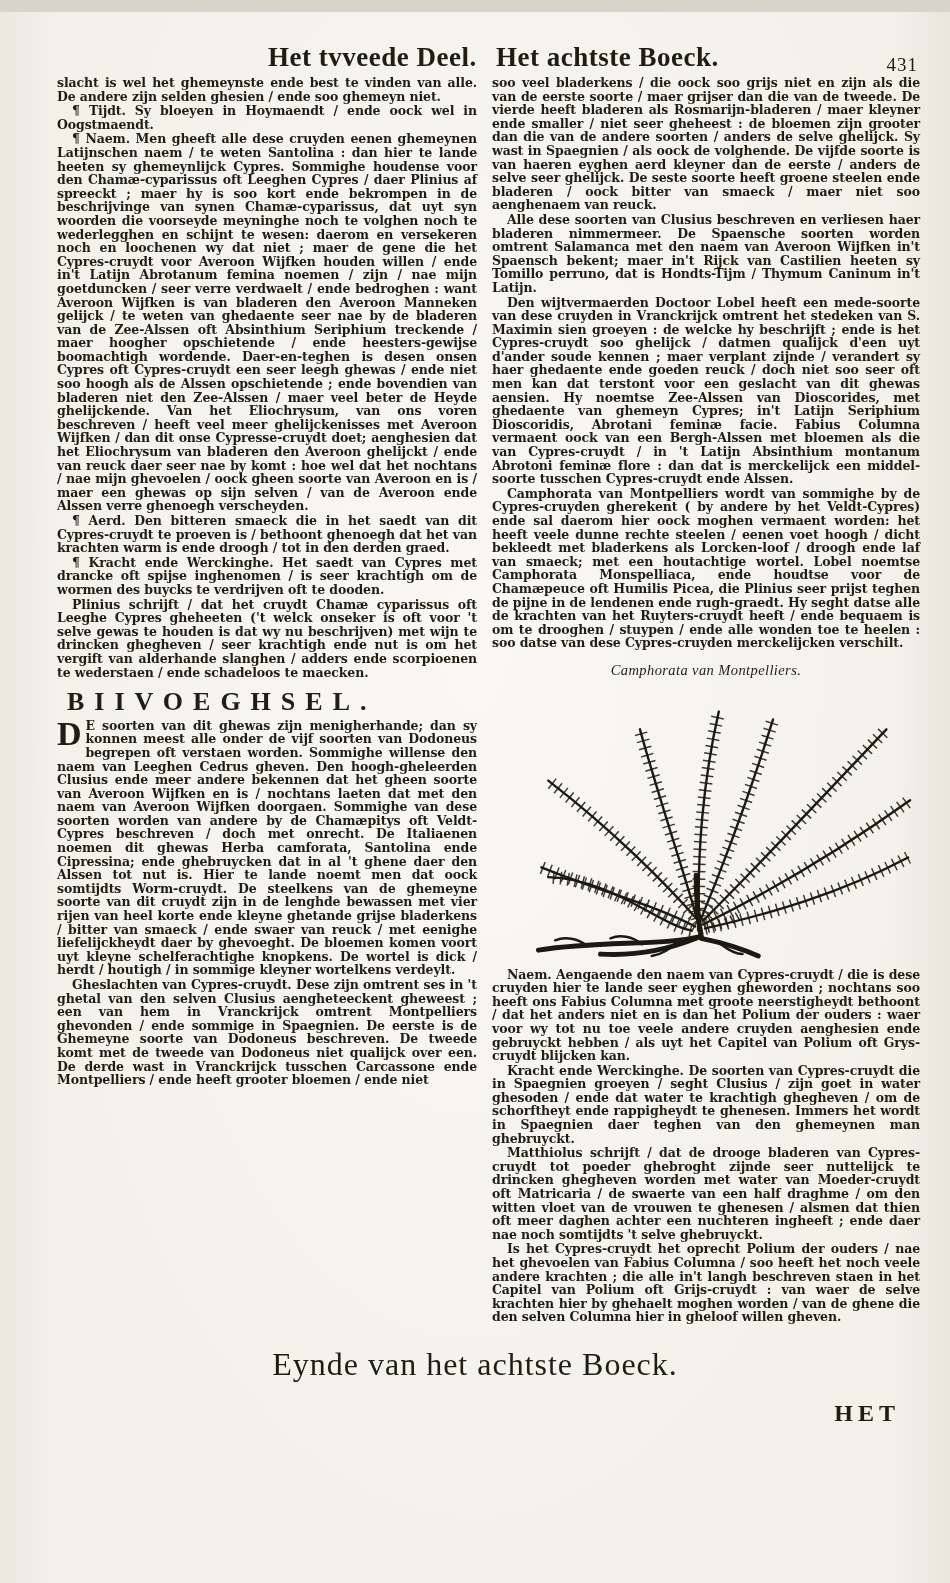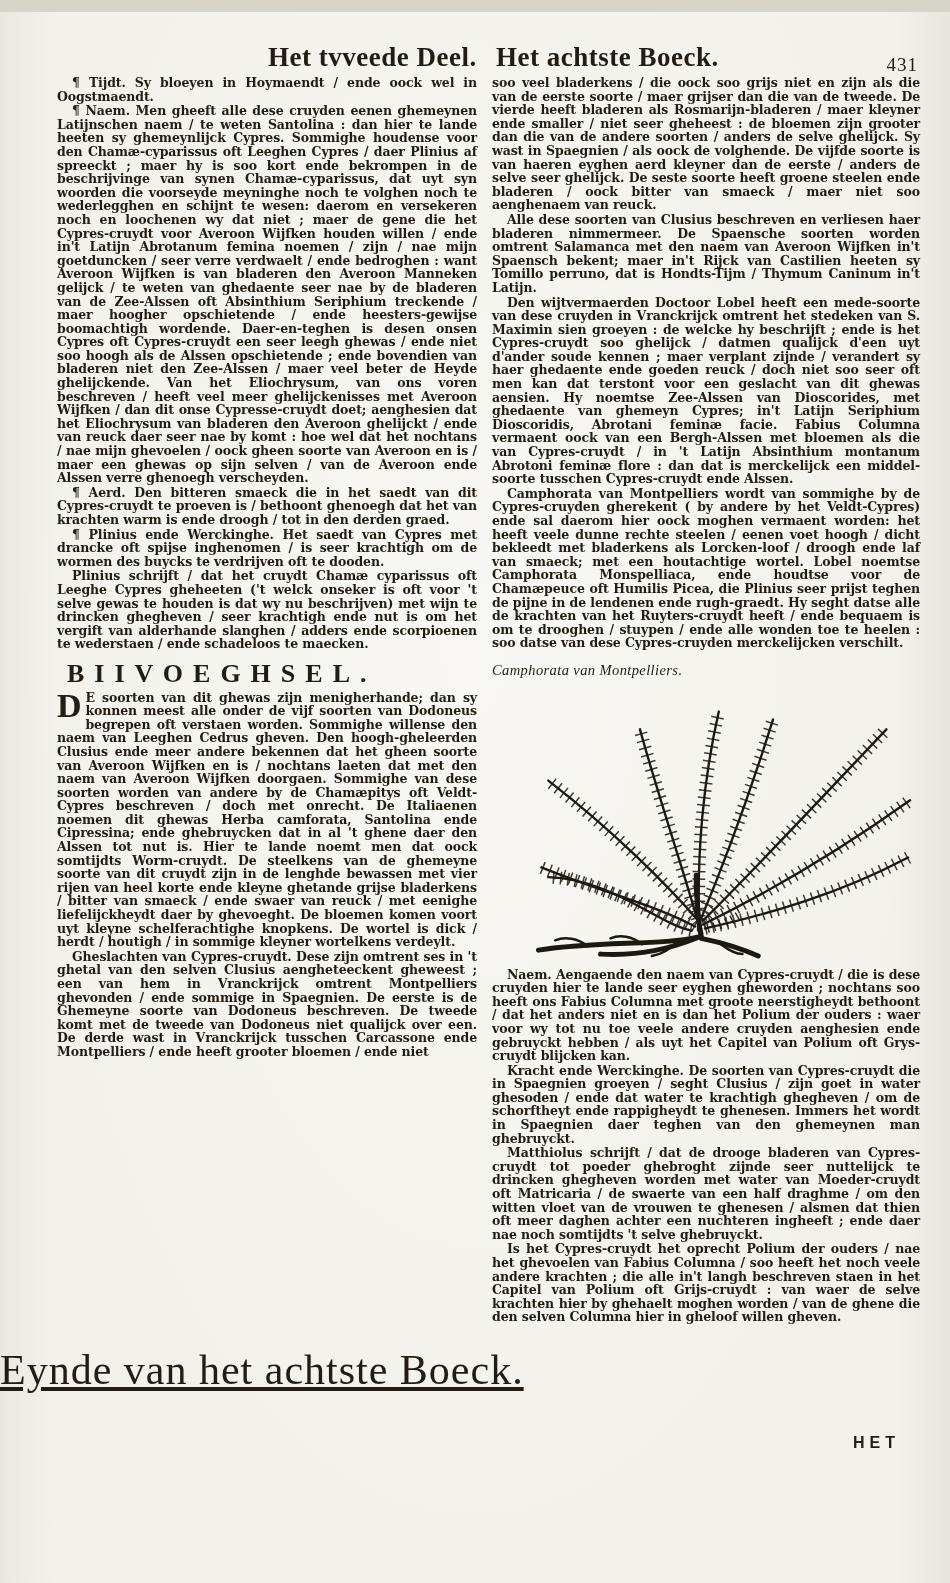--- a/index.html
+++ b/index.html
@@ -20,43 +20,44 @@
   .col{position:absolute;top:64px;text-align:justify;
     font-size:12.5px;line-height:13.6px;font-weight:bold;letter-spacing:-.1px;}
   .col-left{left:57px;width:420px;}
   .col-right{left:492px;width:428px;}
   .par{margin:0 0 1px 0;}
   .par.indent{text-indent:15px;}
   .section-heading{font-family:"Liberation Serif", serif;font-weight:bold;font-size:26px;
     letter-spacing:10px;text-align:left;margin:16px 0 10px 0;text-indent:10px;}
   .dropcap{float:left;font-family:"Liberation Serif", serif;font-size:34px;line-height:27px;
     font-weight:bold;padding:1px 4px 0 0;}
-  .fig-caption{font-style:italic;font-weight:normal;font-size:14.5px;
+  .fig-caption{font-style:italic;font-weight:normal;text-align:center;font-size:14.5px;
     letter-spacing:.4px;margin:14px 0 4px 0;font-family:"Liberation Serif", serif;}
   .fig-wrap{text-align:center;margin:0 0 8px 0;}
   .fig-wrap svg{display:block;margin:0 auto;}
-  .end-line{position:absolute;top:1334px;left:0;width:100%;
-    font-family:"Liberation Serif", serif;font-size:42px;letter-spacing:1px;text-decoration:underline;}
-  .catchword{position:absolute;top:1422px;right:50px;font-family:Liberation Sans, sans-serif;
-    font-size:16px;letter-spacing:5px;font-weight:bold;}
+  .end-line{position:absolute;top:1334px;left:0;width:100%;text-align:center;
+    font-family:"Liberation Serif", serif;font-size:32px;letter-spacing:1px;}
+  .catchword{position:absolute;top:1388px;right:50px;font-family:Liberation Serif, serif;
+    font-size:24px;letter-spacing:5px;font-weight:bold;}
 </style>
 </head>
 <body>
 
 <div class="page">
 
   <div class="running-head rh-left">Het tvveede Deel.</div>
   <div class="running-head rh-right">Het achtste Boeck.</div>
   <div class="page-number">431</div>
 
   <div class="col col-left">
+    <p class="par">slacht is wel het ghemeynste ende best te vinden van alle. De andere zijn selden ghesien / ende soo ghemeyn niet.</p>
     <p class="par indent">¶ Tijdt. Sy bloeyen in Hoymaendt / ende oock wel in Oogstmaendt.</p>
     <p class="par indent">¶ Naem. Men gheeft alle dese cruyden eenen ghemeynen Latijnschen naem / te weten Santolina : dan hier te lande heeten sy ghemeynlijck Cypres. Sommighe houdense voor den Chamæ-cyparissus oft Leeghen Cypres / daer Plinius af spreeckt ; maer hy is soo kort ende bekrompen in de beschrijvinge van synen Chamæ-cyparissus, dat uyt syn woorden die voorseyde meyninghe noch te volghen noch te wederlegghen en schijnt te wesen: daerom en versekeren noch en loochenen wy dat niet ; maer de gene die het Cypres-cruydt voor Averoon Wijfken houden willen / ende in't Latijn Abrotanum femina noemen / zijn / nae mijn goetduncken / seer verre verdwaelt / ende bedroghen : want Averoon Wijfken is van bladeren den Averoon Manneken gelijck / te weten van ghedaente seer nae by de bladeren van de Zee-Alssen oft Absinthium Seriphium treckende / maer hoogher opschietende / ende heesters-gewijse boomachtigh wordende. Daer-en-teghen is desen onsen Cypres oft Cypres-cruydt een seer leegh ghewas / ende niet soo hoogh als de Alssen opschietende ; ende bovendien van bladeren niet den Zee-Alssen / maer veel beter de Heyde ghelijckende. Van het Eliochrysum, van ons voren beschreven / heeft veel meer ghelijckenisses met Averoon Wijfken / dan dit onse Cypresse-cruydt doet; aenghesien dat het Eliochrysum van bladeren den Averoon ghelijckt / ende van reuck daer seer nae by komt : hoe wel dat het nochtans / nae mijn ghevoelen / oock gheen soorte van Averoon en is / maer een ghewas op sijn selven / van de Averoon ende Alssen verre ghenoegh verscheyden.</p>
     <p class="par indent">¶ Aerd. Den bitteren smaeck die in het saedt van dit Cypres-cruydt te proeven is / bethoont ghenoegh dat het van krachten warm is ende droogh / tot in den derden graed.</p>
-    <p class="par indent">¶ Plinius ende Werckinghe. Het saedt van Cypres met drancke oft spijse inghenomen / is seer krachtigh om de wormen des buycks te verdrijven oft te dooden.</p>
+    <p class="par indent">¶ Kracht ende Werckinghe. Het saedt van Cypres met drancke oft spijse inghenomen / is seer krachtigh om de wormen des buycks te verdrijven oft te dooden.</p>
     <p class="par indent">Plinius schrijft / dat het cruydt Chamæ cyparissus oft Leeghe Cypres gheheeten ('t welck onseker is oft voor 't selve gewas te houden is dat wy nu beschrijven) met wijn te drincken ghegheven / seer krachtigh ende nut is om het vergift van alderhande slanghen / adders ende scorpioenen te wederstaen / ende schadeloos te maecken.</p>
 
     <h2 class="section-heading">BIIVOEGHSEL.</h2>
 
     <p class="par"><span class="dropcap">D</span><span>E soorten van dit ghewas zijn menigherhande; dan sy konnen meest alle onder de vijf soorten van Dodoneus begrepen oft verstaen worden. Sommighe willense den naem van Leeghen Cedrus gheven. Den hoogh-gheleerden Clusius ende meer andere bekennen dat het gheen soorte van Averoon Wijfken en is / nochtans laeten dat met den naem van Averoon Wijfken doorgaen. Sommighe van dese soorten worden van andere by de Chamæpitys oft Veldt-Cypres beschreven / doch met onrecht. De Italiaenen noemen dit ghewas Herba camforata, Santolina ende Cipressina; ende ghebruycken dat in al 't ghene daer den Alssen tot nut is. Hier te lande noemt men dat oock somtijdts Worm-cruydt. De steelkens van de ghemeyne soorte van dit cruydt zijn in de lenghde bewassen met vier rijen van heel korte ende kleyne ghetande grijse bladerkens / bitter van smaeck / ende swaer van reuck / met eenighe liefelijckheydt daer by ghevoeght. De bloemen komen voort uyt kleyne schelferachtighe knopkens. De wortel is dick / herdt / houtigh / in sommige kleyner wortelkens verdeylt.</span></p>
     <p class="par indent">Gheslachten van Cypres-cruydt. Dese zijn omtrent ses in 't ghetal van den selven Clusius aengheteeckent gheweest ; een van hem in Vranckrijck omtrent Montpelliers ghevonden / ende sommige in Spaegnien. De eerste is de Ghemeyne soorte van Dodoneus beschreven. De tweede komt met de tweede van Dodoneus niet qualijck over een. De derde wast in Vranckrijck tusschen Carcassone ende Montpelliers / ende heeft grooter bloemen / ende niet</p>
   </div>
 
   <div class="col col-right">
     <p class="par">soo veel bladerkens / die oock soo grijs niet en zijn als die van de eerste soorte / maer grijser dan die van de tweede. De vierde heeft bladeren als Rosmarijn-bladeren / maer kleyner ende smaller / niet seer gheheest : de bloemen zijn grooter dan die van de andere soorten / anders de selve ghelijck. Sy wast in Spaegnien / als oock de volghende. De vijfde soorte is van haeren eyghen aerd kleyner dan de eerste / anders de selve seer ghelijck. De seste soorte heeft groene steelen ende bladeren / oock bitter van smaeck / maer niet soo aenghenaem van reuck.</p>

